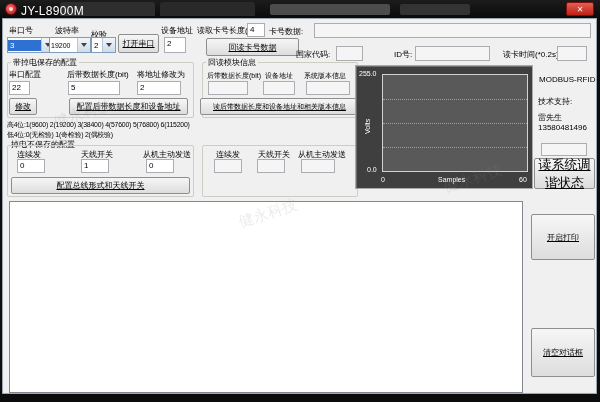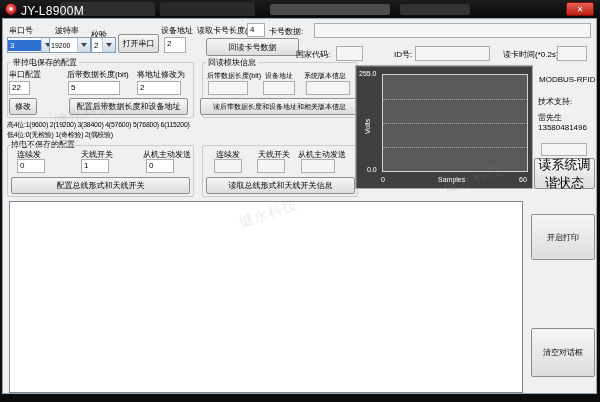--- a/index.html
+++ b/index.html
@@ -18,21 +18,21 @@
   .close-btn { position:absolute; right:6px; top:2px; width:28px; height:14px; border-radius:2px;
               background:linear-gradient(#e45f55,#bf2015); border:1px solid #7e120b; color:#fff;
               font-size:8px; text-align:center; line-height:13px; font-weight:bold; }
 
   
   .window { position:absolute; left:2px; top:18px; width:595px; height:376px; background:#f0f0f0;
             border:1px solid #9aa7b5; box-shadow:inset 0 0 0 1px #e9eef3; }
   .lbl { position:absolute; white-space:nowrap; }
   .field { position:absolute; background:#fff; border:1px solid #abadb3; font-size:8px; padding:1px 2px; overflow:hidden; }
   .btn { position:absolute; background:linear-gradient(#f6f6f6,#dddddd); border:1px solid #8e8e8e;
-         border-radius:2px; text-align:center; font-size:8px; display:flex; align-items:center; justify-content:center; }
+         border-radius:2px; text-align:center; font-size:8px; display:flex; align-items:center; justify-content:center;text-decoration:underline; }
   .combo { position:absolute; background:#fff; border:1px solid #7f9db9; display:flex; align-items:center; }
   .combo .val { flex:1; padding:1px 2px; font-size:8px; }
   .combo .val.sel { background:#2f71d0; color:#fff; }
   .combo .arrow { width:13px; height:100%; background:linear-gradient(#f2f6fa,#cfdbe8); border-left:1px solid #b5c7d8;
                   display:flex; align-items:center; justify-content:center; }
   .combo .arrow::after { content:""; width:0; height:0; border-left:3px solid transparent;
                   border-right:3px solid transparent; border-top:4px solid #444; }
   .group { position:absolute; border:1px solid #cdcdc3; border-radius:2px; }
   .group-title { position:absolute; background:#f0f0f0; padding:0 2px; white-space:nowrap; }
   .note { position:absolute; font-size:6.9px; white-space:nowrap; letter-spacing:-0.2px; }
@@ -130,21 +130,20 @@
     <div class="field" style="left:143px;top:140px;width:28px;height:14px;">0</div>
     <div class="btn" style="left:8px;top:158px;width:179px;height:17px;">配置总线形式和天线开关</div>
 
     <div class="group" style="left:199px;top:126px;width:156px;height:52px;"></div>
     <span class="lbl" style="left:213px;top:130px;">连续发</span>
     <span class="lbl" style="left:255px;top:130px;">天线开关</span>
     <span class="lbl" style="left:295px;top:130px;">从机主动发送</span>
     <div class="field" style="left:211px;top:140px;width:28px;height:14px;background:#f5f5f5;"></div>
     <div class="field" style="left:254px;top:140px;width:28px;height:14px;background:#f5f5f5;"></div>
     <div class="field" style="left:298px;top:140px;width:34px;height:14px;background:#f5f5f5;"></div>
-    <div class="btn" style="left:203px;top:158px;width:149px;height:17px;">读取总线形式和天线开关信息</div>
 
     <div class="chart-panel">
       <span class="ctext" style="left:3px;top:4px;">255.0</span>
       <span class="ctext" style="left:11px;top:100px;">0.0</span>
       <span class="ylabel-rot" style="left:8px;top:68px;">Volts</span>
       <div class="plot">
         <div class="gridline" style="top:24px;"></div>
         <div class="gridline" style="top:48px;"></div>
         <div class="gridline" style="top:72px;"></div>
       </div>

